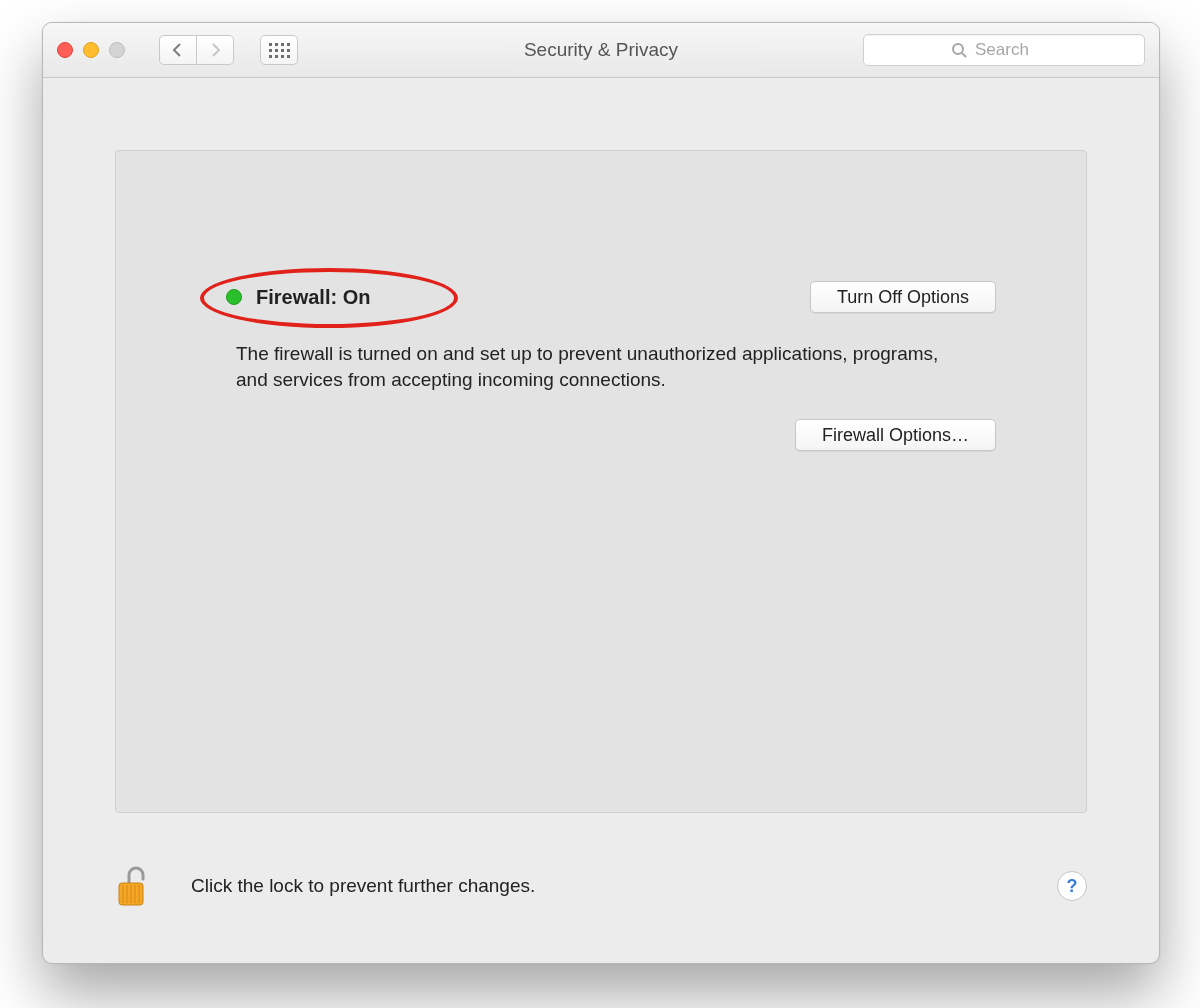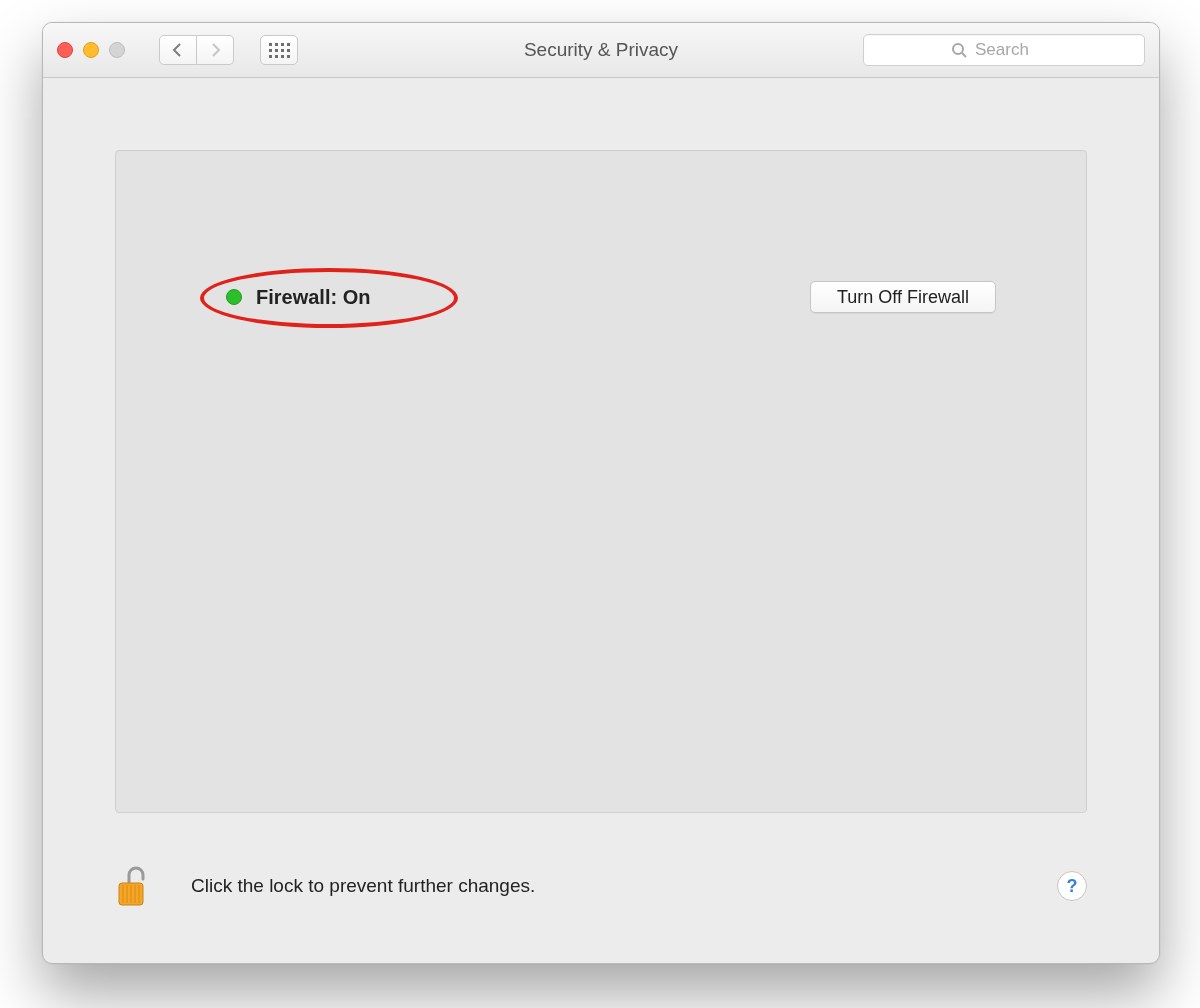--- a/index.html
+++ b/index.html
@@ -153,24 +153,28 @@
 
 
       <div class="panel">
 
         <div class="fw-row">
           <div class="statuswrap">
             <div class="ellipse"></div>
             <div class="greenlight"></div>
             <div class="statustxt">Firewall: On</div>
           </div>
-          <div class="pushbtn">Turn Off Firewall</div>
+          <div class="pushbtn">Turn Off Options</div>
         </div>
 
+        <div class="desc">The firewall is turned on and set up to prevent unauthorized applications, programs, and services from accepting incoming connections.</div>
 
+        <div class="optrow">
+          <div class="pushbtn">Firewall Options…</div>
+        </div>
 
       </div>
 
       <div class="footer">
         <svg class="lock" viewBox="0 0 34 42">
           <path d="M14 18 V10 a7 7 0 0 1 14 0 v4" fill="none" stroke="#9a9a9a" stroke-width="3" stroke-linecap="round"></path>
           <rect x="4" y="18" width="24" height="22" rx="3" fill="#f5a623" stroke="#c9821a"></rect>
           <line x1="8" y1="20" x2="8" y2="38" stroke="#d68a1f" stroke-width="1"></line>
           <line x1="12" y1="20" x2="12" y2="38" stroke="#d68a1f" stroke-width="1"></line>
           <line x1="16" y1="20" x2="16" y2="38" stroke="#d68a1f" stroke-width="1"></line>

